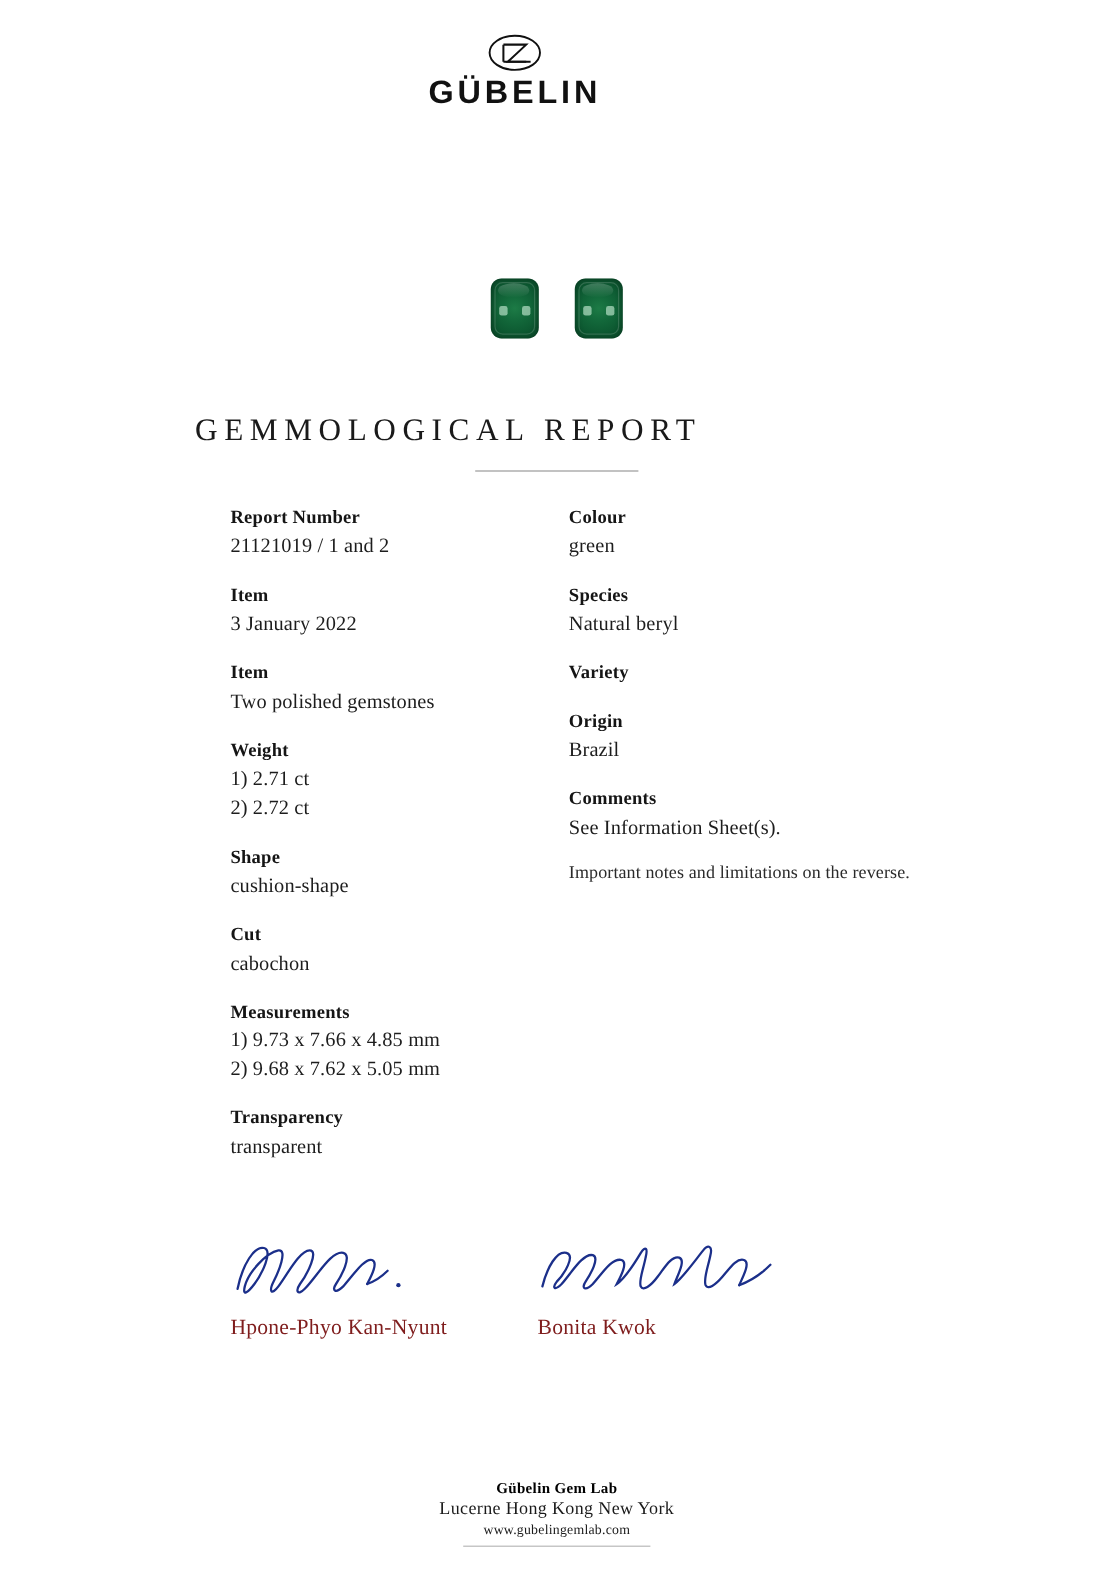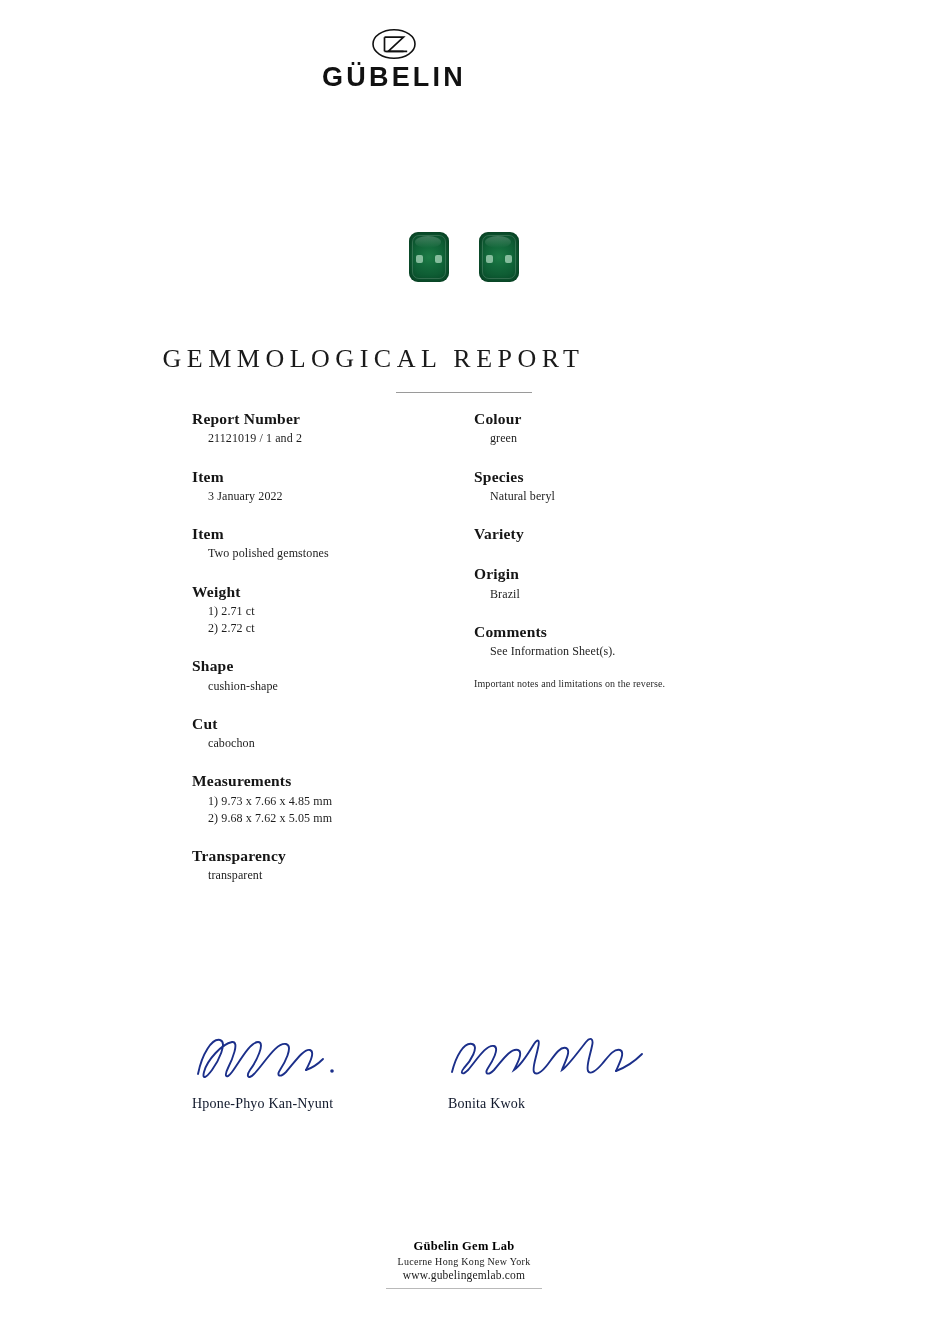--- a/index.html
+++ b/index.html
@@ -22,20 +22,21 @@
     box-sizing: border-box;
   }
 
   
   .logo-block {
     position: absolute;
     top: 28px;
     left: 0;
     width: 788px;
     text-align: center;
+    padding-left: 35px;
   }
   .logo-mark {
     width: 46px;
     height: 34px;
     margin: 0 auto 2px auto;
     display: block;
   }
   .logo-word {
     font-family: "Liberation Sans", sans-serif;
     font-weight: bold;
@@ -109,49 +110,48 @@
     left: 50%;
     transform: translateX(-50%);
     width: 136px;
     height: 1px;
     background: #9a9a9a;
   }
 
   
   .columns {
     position: absolute;
-    top: 408px;
+    top: 421px;
     left: 0;
     width: 780px;
     height: 540px;
   }
   .col {
     position: absolute;
     top: 0;
   }
   .col-left { left: 192px; width: 270px; }
   .col-right { left: 474px; width: 290px; }
 
   .field { margin-bottom: 18px; }
   .field-label {
     font-size: 15.5px;
     font-weight: bold;
     color: #151515;
     line-height: 1.45;
     letter-spacing: 0.2px;
   }
   .field-value {
-    font-size: 12px;
+    font-size: 17px;
     color: #1d1d1d;
     line-height: 1.42;
     letter-spacing: 0.1px;
-    margin-left: 16px;
   }
   .note {
-    font-size: 10px;
+    font-size: 15px;
     color: #2a2a2a;
     letter-spacing: 0.1px;
     margin-top: 14px;
   }
 
   
   .signatures {
     position: absolute;
     top: 1028px;
     left: 0;
@@ -163,43 +163,43 @@
     text-align: left;
   }
   .sig-1 { left: 192px; top: 0; width: 250px; }
   .sig-2 { left: 448px; top: 0; width: 220px; }
   .sig-ink {
     height: 58px;
     width: 100%;
     display: block;
   }
   .sig-name {
-    font-size: 14px;
-    color: #0f172a;
+    font-size: 18px;
+    color: #7f1d1d;
     margin-top: 10px;
     letter-spacing: 0.2px;
   }
 
   
   .footer {
     position: absolute;
     bottom: 30px;
     left: 0;
     width: 928px;
     text-align: center;
   }
   .footer-line1 {
     font-family: "Liberation Serif", serif;
     font-weight: bold;
     font-size: 12.5px;
     color: #000000;
     letter-spacing: 0.3px;
   }
   .footer-line2 {
-    font-size: 10px;
+    font-size: 15px;
     color: #1a1a1a;
     letter-spacing: 0.3px;
     margin-top: 2px;
   }
   .footer-line3 {
     font-size: 11.5px;
     color: #1a1a1a;
     letter-spacing: 0.2px;
     margin-top: 2px;
   }

